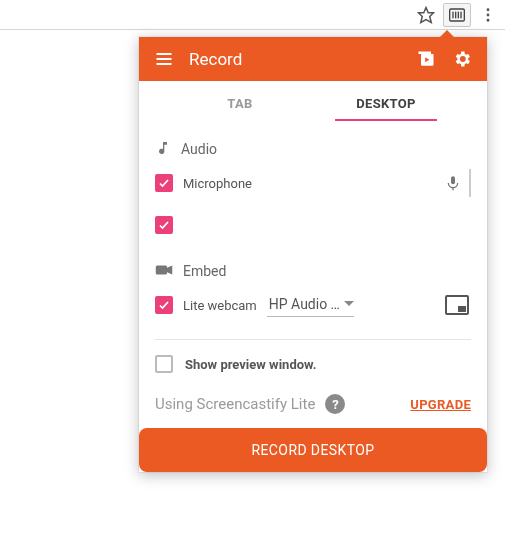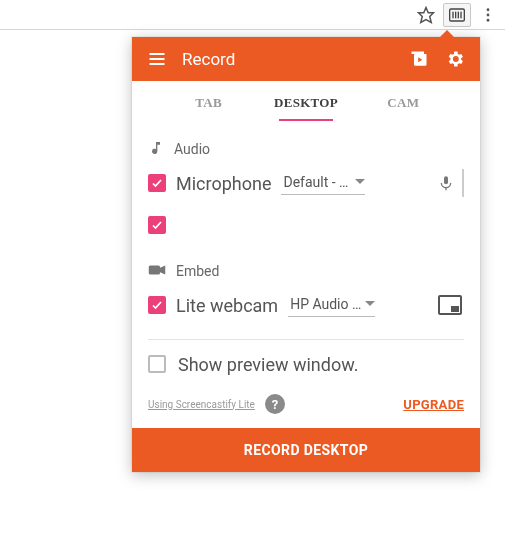--- a/index.html
+++ b/index.html
@@ -39,21 +39,21 @@
     right: 50px;
     width: 0; height: 0;
     border-left: 8px solid transparent;
     border-right: 8px solid transparent;
     border-bottom: 8px solid #eb5a23;
     z-index: 3;
   }
   .popup {
     position: absolute;
     top: 37px;
-    left: 132px;
+    left: 139px;
     width: 348px;
     background: #fff;
     box-shadow: 0 3px 14px rgba(0,0,0,.25), 0 0 0 1px rgba(0,0,0,.05);
     display: flex;
     flex-direction: column;
   }
   .appbar {
     background: #eb5a23;
     color: #fff;
     height: 44px;
@@ -63,21 +63,20 @@
     gap: 14px;
   }
   .appbar-title { font-size: 17px; font-weight: 400; }
   .appbar-spacer { flex: 1; }
   .appbar-icon { width: 22px; height: 22px; display:flex; align-items:center; justify-content:center; }
   .tabs {
     display: flex;
     height: 44px;
     align-items: center;
     padding: 0 28px;
-    font-family: Liberation Serif, serif;
   }
   .tab {
     flex: 1;
     text-align: center;
     font-size: 13px;
     font-weight: 700;
     color: #999;
     letter-spacing: .3px;
     position: relative;
     padding: 10px 0;
@@ -86,20 +85,21 @@
   .tab.active { color: #404040; }
   .tab.active::after {
     content: "";
     position: absolute;
     left: 22px; right: 22px; bottom: 0;
     height: 2px;
     background: #ec407a;
   }
   .section {
     padding: 4px 16px 8px 16px;
+    text-align: center;
   }
   .section-row {
     display: flex;
     align-items: center;
     gap: 10px;
     height: 36px;
   }
   .section-header {
     display: flex;
     align-items: center;
@@ -114,21 +114,21 @@
     border: 2px solid #bbb;
     border-radius: 2px;
     flex-shrink: 0;
     display:flex; align-items:center; justify-content:center;
   }
   .chk.checked {
     background: #ec407a;
     border-color: #ec407a;
   }
   .chk.checked svg { stroke:#fff; }
-  .label { font-size: 18px; color: #555; }
+  .label { font-size: 13px; color: #555; }
   .select {
     display: flex;
     align-items: center;
     border-bottom: 1px solid #bbb;
     min-width: 84px;
     max-width: 98px;
     padding: 2px 0 4px 2px;
     color: #555;
     font-size: 14px;
     gap: 4px;
@@ -155,50 +155,51 @@
     content:"";
     position:absolute;
     right: 1px; bottom: 1px;
     width: 8px; height: 6px;
     background: #555;
   }
   .divider {
     border-top: 1px solid #e4e4e4;
     margin: 8px 16px 0 16px;
   }
-  .preview-row { height: 48px; padding: 0 16px; display:flex; align-items:center; gap:12px; }
+  .preview-row { height: 48px; padding: 0 16px; display:flex; align-items:center; gap:12px;font-weight:bold; }
   .footer-row {
     display:flex;
     align-items:center;
     padding: 6px 16px 14px 16px;
     gap: 10px;
   }
-  .lite-text { color: #9a9a9a; font-size: 10px; text-decoration: underline; }
+  .lite-text { color: #9a9a9a; font-size: 15px; }
   .help-icon {
     width: 20px; height: 20px; border-radius: 50%;
     background: #8a8a8a; color:#fff;
     display:flex; align-items:center; justify-content:center;
     font-size:13px; font-weight:700;
   }
   .upgrade {
     margin-left:auto;
     color: #eb5a23;
     font-weight: 700;
     font-size: 13px;
     letter-spacing:.3px;
     text-decoration:underline;
   }
   .record-btn {
     background: #eb5a23;
     color:#fff;
     text-align:center;
-    font-weight:700;
+    font-weight:400;
     font-size: 14px;
     letter-spacing:.4px;
     padding: 14px 14px;
+    border-radius: 8px;
   }
   .badge-circle {
     position:absolute;
     top: 52px; right: 110px;
     width: 40px; height: 40px;
     border-radius: 50%;
     background: #8a4a2a;
     z-index: 0;
   }
 </style>
@@ -255,43 +256,38 @@
     <div class="appbar-icon">
       <svg width="20" height="20" viewBox="0 0 24 24" fill="#fff">
           <path d="M19.4 13a7.5 7.5 0 000-2l2.1-1.6-2-3.5-2.5 1a7.5 7.5 0 00-1.7-1L15 3h-4l-.3 2.9a7.5 7.5 0 00-1.7 1l-2.5-1-2 3.5L6.6 11a7.5 7.5 0 000 2l-2.1 1.6 2 3.5 2.5-1a7.5 7.5 0 001.7 1L11 21h4l.3-2.9a7.5 7.5 0 001.7-1l2.5 1 2-3.5zM13 15.5A3.5 3.5 0 1116.5 12 3.5 3.5 0 0113 15.5z"></path>
         </svg>
     </div>
   </div>
 
   <div class="tabs">
     <div class="tab">TAB</div>
     <div class="tab active">DESKTOP</div>
-    <div class="tab">CAM</div>
   </div>
 
   <div class="section">
     <div class="section-header">
       <span>
         <svg width="16" height="16" viewBox="0 0 24 24" fill="#777">
             <path d="M12 3v10.6A4 4 0 1014 17V7h4V3z"></path>
           </svg>
       </span>
       <span>Audio</span>
     </div>
     <div class="section-row">
       <div class="chk checked">
         <svg width="12" height="12" viewBox="0 0 24 24" fill="none" stroke-width="3.5">
             <polyline points="4,13 9,18 20,6"></polyline>
           </svg>
       </div>
       <span class="label">Microphone</span>
-      <div class="select">
-        <span class="select-text">Default - …</span>
-        <span class="caret"></span>
-      </div>
       <div class="trailing-icon" style="border-right:2px solid #ccc; padding-right:6px;">
         <svg width="16" height="18" viewBox="0 0 24 24" fill="#777">
             <rect x="9" y="2" width="6" height="12" rx="3"></rect>
             <path d="M5 12a7 7 0 0014 0" fill="none" stroke="#777" stroke-width="2"></path>
             <line x1="12" y1="19" x2="12" y2="23" stroke="#777" stroke-width="2"></line>
           </svg>
       </div>
     </div>
     <div class="section-row" style="margin-top:6px;">
       <div class="chk checked">

